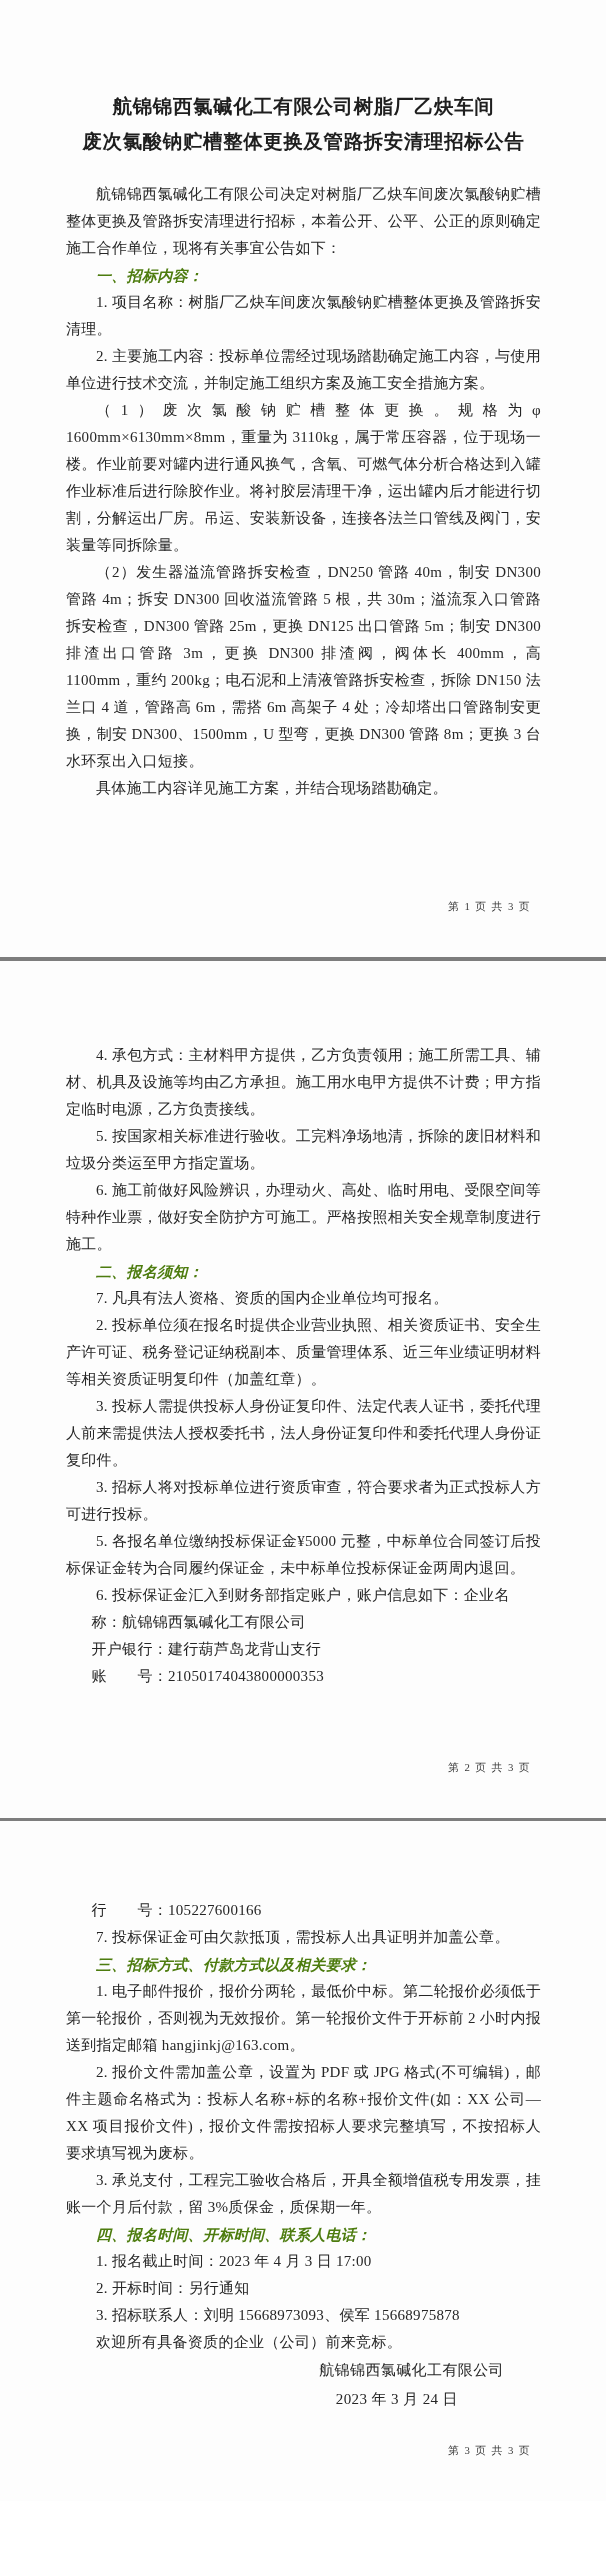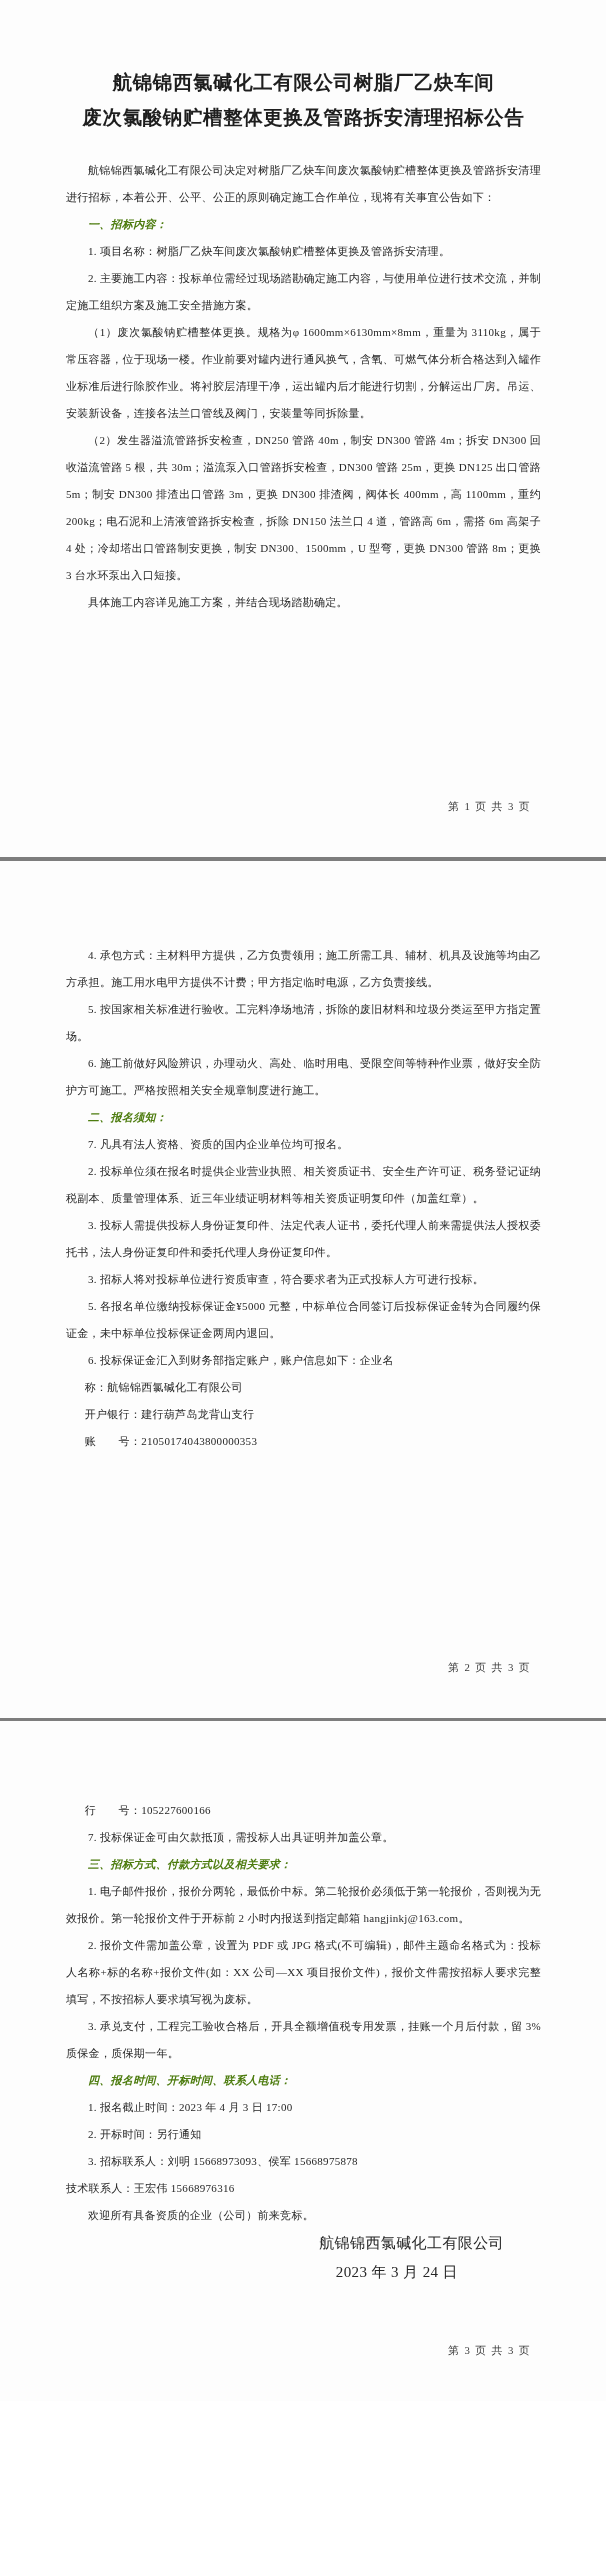--- a/index.html
+++ b/index.html
@@ -11,37 +11,37 @@
   }
   .doc { width:607px; background:#fdfdfd; }
   .page {
     position:relative;
     width:607px;
     background:#fdfdfd;
     padding-left:66px;
     padding-right:66px;
     overflow:hidden;
   }
-  .page-1 { height:857px; padding-top:65px; }
+  .page-1 { height:957px; padding-top:89px; }
   .page-2 { height:857px; padding-top:81px; }
   .page-3 { height:680px; padding-top:76px; }
   .page-divider { width:607px; height:3.6px; background:#7d7d7d; }
 
   .doc-title {
     text-align:center;
     font-weight:bold;
     font-size:19.4px;
     line-height:35px;
     letter-spacing:0.7px;
     color:#1e1e1e;
   }
   .title-block { margin-bottom:21.6px; }
 
   p.body, p.heading {
-    font-size:11px;
+    font-size:15px;
     line-height:27px;
     text-align:justify;
     letter-spacing:0.3px;
   }
   p.body { text-indent:2em; }
   p.heading {
     font-family:"Liberation Sans","DejaVu Sans",sans-serif;
     font-weight:bold;
     text-indent:2em;
     color:#4d7c0f;
@@ -120,21 +120,20 @@
     <p class="body hang">行　　号：105227600166</p>
     <p class="body">7. 投标保证金可由欠款抵顶，需投标人出具证明并加盖公章。</p>
     <p class="heading">三、招标方式、付款方式以及相关要求：</p>
     <p class="body">1. 电子邮件报价，报价分两轮，最低价中标。第二轮报价必须低于第一轮报价，否则视为无效报价。第一轮报价文件于开标前 2 小时内报送到指定邮箱 hangjinkj@163.com。</p>
     <p class="body">2. 报价文件需加盖公章，设置为 PDF 或 JPG 格式(不可编辑)，邮件主题命名格式为：投标人名称+标的名称+报价文件(如：XX 公司—XX 项目报价文件)，报价文件需按招标人要求完整填写，不按招标人要求填写视为废标。</p>
     <p class="body">3. 承兑支付，工程完工验收合格后，开具全额增值税专用发票，挂账一个月后付款，留 3%质保金，质保期一年。</p>
     <p class="heading">四、报名时间、开标时间、联系人电话：</p>
     <p class="body">1. 报名截止时间：2023 年 4 月 3 日 17:00</p>
     <p class="body">2. 开标时间：另行通知</p>
     <p class="body">3. 招标联系人：刘明 15668973093、侯军 15668975878</p>
-    <p class="body flush">技术联系人：王宏伟 15668976316</p>
     <p class="body">欢迎所有具备资质的企业（公司）前来竞标。</p>
     <div class="sig-block">
       <div class="sig-company">航锦锦西氯碱化工有限公司</div>
       <div class="sig-date">2023 年 3 月 24 日</div>
     </div>
     <div class="page-footer">第 3 页 共 3 页</div>
   </section>
 
 </div>
 

